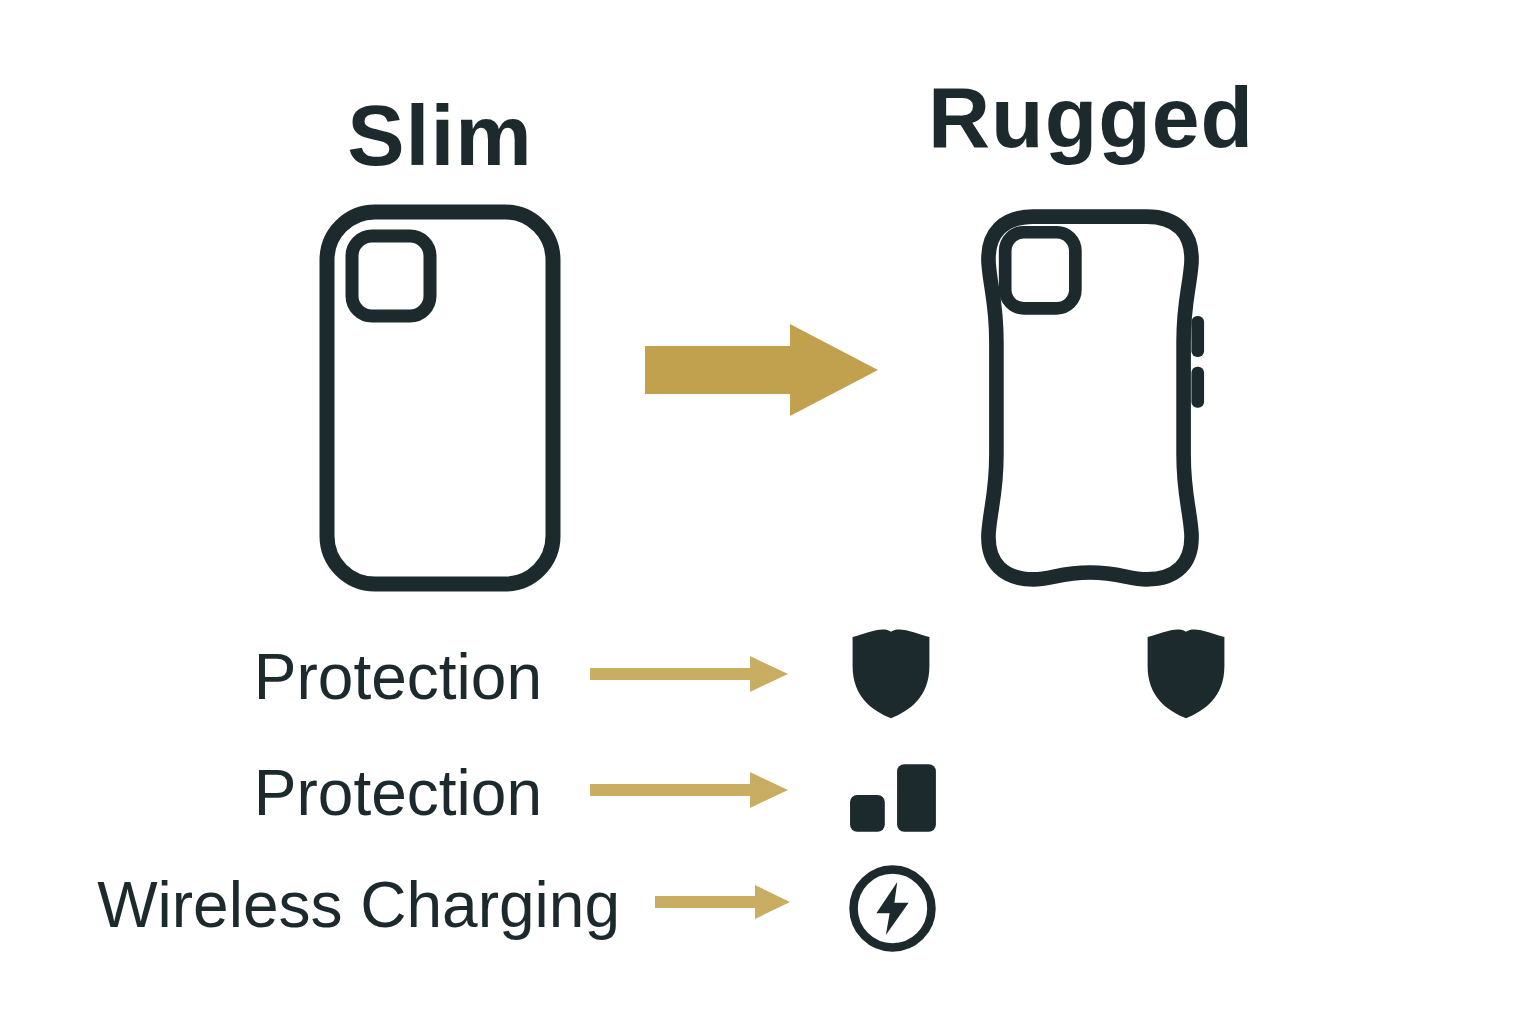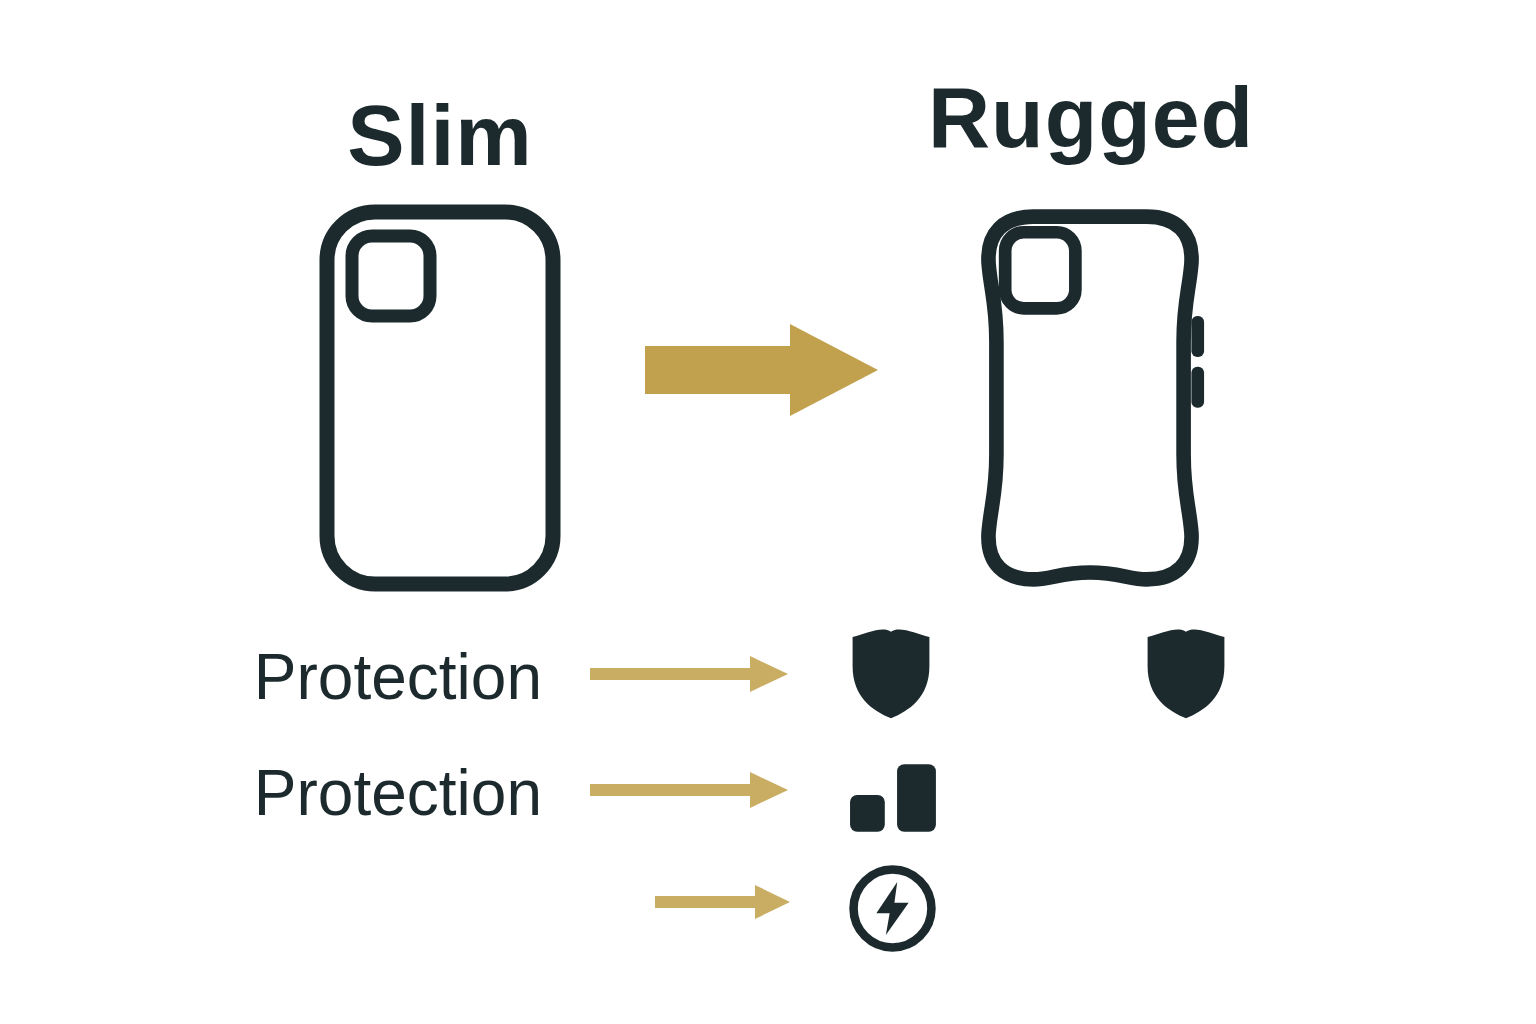--- a/index.html
+++ b/index.html
@@ -105,20 +105,21 @@
       <polygon fill="currentColor" points="0,16 160,16 160,4 198,22 160,40 160,28 0,28"></polygon>
     </svg>
   </div>
   <div class="abs dark-icon" style="left:848px;top:762px;">
     <svg width="92" height="72" viewBox="0 0 90 70">
       <rect x="2" y="32" width="34" height="36" rx="7" fill="currentColor"></rect>
       <rect x="48" y="2" width="38" height="66" rx="7" fill="currentColor"></rect>
     </svg>
   </div>
 
+  <div class="abs row-label" style="left:40px;top:868px;width:580px;">Wireless Charging</div>
   <div class="abs gold-light-icon" style="left:655px;top:882px;">
     <svg width="137" height="40" viewBox="0 0 137 40">
       <polygon fill="currentColor" points="0,14 100,14 100,3 135,20 100,37 100,26 0,26"></polygon>
     </svg>
   </div>
   <div class="abs dark-icon" style="left:845px;top:861px;">
     <svg width="95" height="95" viewBox="0 0 100 100">
       <circle cx="50" cy="50" r="41" fill="none" stroke="currentColor" stroke-width="9"></circle>
       <path fill="currentColor" d="M55,22 L33,55 L47,55 L43,78 L67,44 L52,44 Z"></path>
     </svg>

